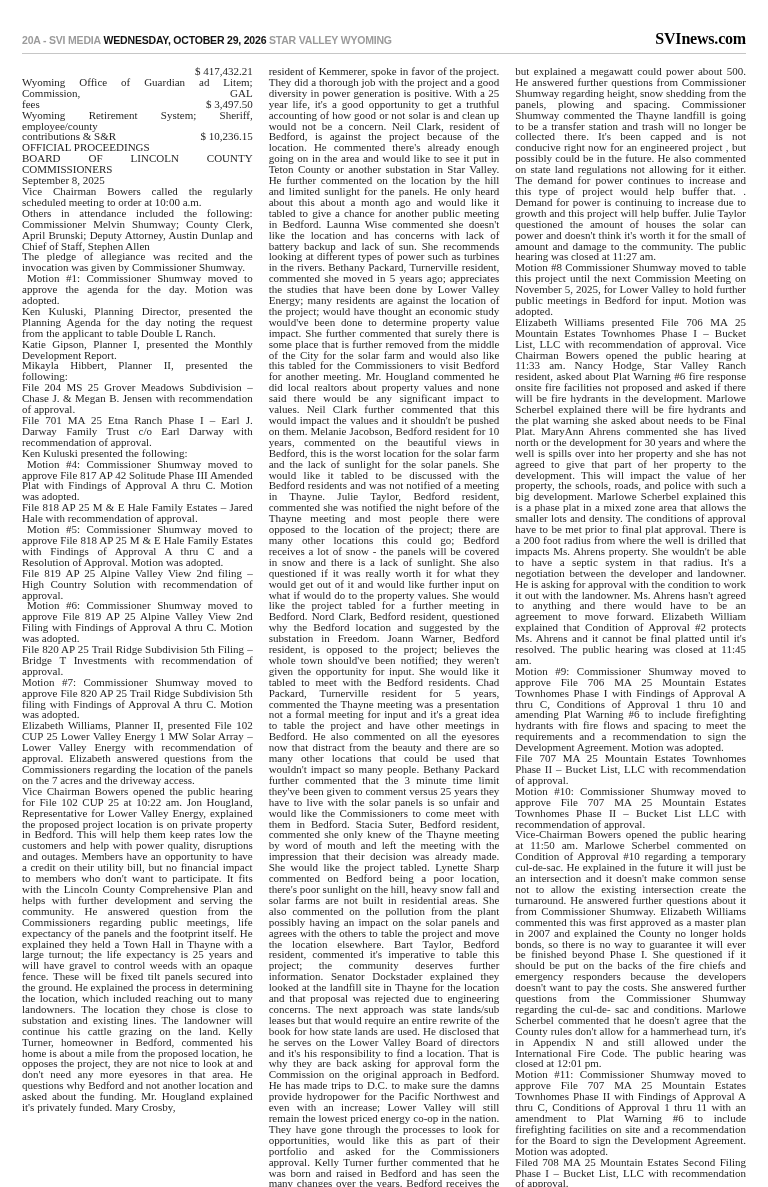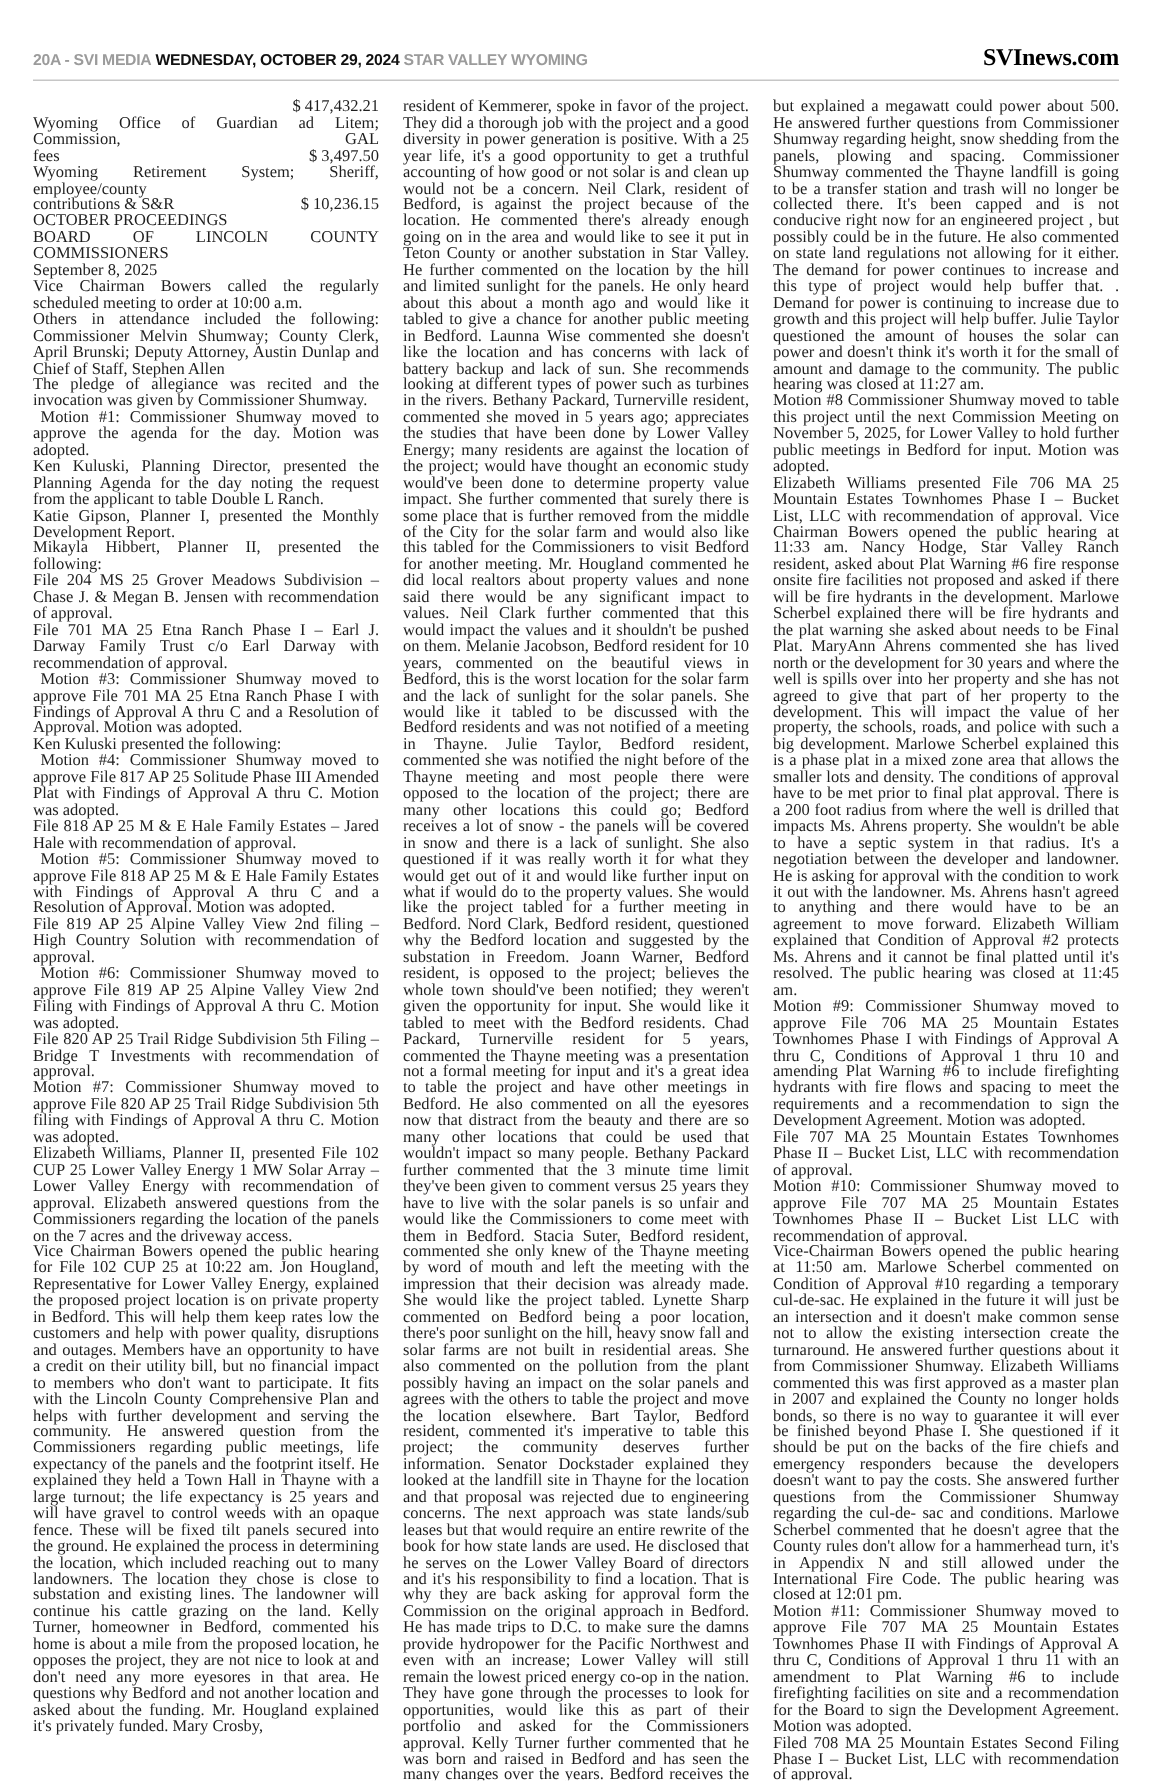--- a/index.html
+++ b/index.html
@@ -42,54 +42,53 @@
   .ledger{display:flex;justify-content:space-between;}
   .ledger .amt-val{white-space:nowrap;}
 </style>
 </head>
 <body>
 
 <div class="page">
   <div class="masthead">
     <div>
       <span class="muted">20A - SVI MEDIA</span>
-      <span class="date">WEDNESDAY, OCTOBER 29, 2024</span>
+      <span class="date">WEDNESDAY, OCTOBER 29, 2026</span>
       <span class="muted">STAR VALLEY WYOMING</span>
     </div>
     <div class="site">SVInews.com</div>
   </div>
   <div class="rule"></div>
   <div class="columns">
       <div class="col">
         <p class="amount-only">$ 417,432.21</p>
         <p class="force-just">Wyoming Office of Guardian ad Litem; Commission, GAL</p>
         <p class="ledger">
           <span>fees</span>
           <span class="amt-val">$ 3,497.50</span>
         </p>
         <p class="force-just">Wyoming Retirement System; Sheriff, employee/county</p>
         <p class="ledger">
           <span>contributions &amp; S&amp;R</span>
           <span class="amt-val">$ 10,236.15</span>
         </p>
-        <p>OCTOBER PROCEEDINGS</p>
+        <p>OFFICIAL PROCEEDINGS</p>
         <p>BOARD OF LINCOLN COUNTY COMMISSIONERS</p>
         <p>September 8, 2025</p>
         <p>Vice Chairman Bowers called the regularly scheduled meeting to order at 10:00 a.m.</p>
         <p>Others in attendance included the following: Commissioner Melvin Shumway; County Clerk, April Brunski; Deputy Attorney, Austin Dunlap and Chief of Staff, Stephen Allen</p>
         <p>The pledge of allegiance was recited and the invocation was given by Commissioner Shumway.</p>
         <p class="indent">Motion #1: Commissioner Shumway moved to approve the agenda for the day. Motion was adopted.</p>
         <p>Ken Kuluski, Planning Director, presented the Planning Agenda for the day noting the request from the applicant to table Double L Ranch.</p>
         <p>Katie Gipson, Planner I, presented the Monthly Development Report.</p>
         <p>Mikayla Hibbert, Planner II, presented the following:</p>
         <p>File 204 MS 25 Grover Meadows Subdivision – Chase J. &amp; Megan B. Jensen with recommendation of approval.</p>
         <p>File 701 MA 25 Etna Ranch Phase I – Earl J. Darway Family Trust c/o Earl Darway with recommendation of approval.</p>
-        <p class="indent">Motion #3: Commissioner Shumway moved to approve File 701 MA 25 Etna Ranch Phase I with Findings of Approval A thru C and a Resolution of Approval. Motion was adopted.</p>
         <p>Ken Kuluski presented the following:</p>
-        <p class="indent">Motion #4: Commissioner Shumway moved to approve File 817 AP 25 Solitude Phase III Amended Plat with Findings of Approval A thru C. Motion was adopted.</p>
+        <p class="indent">Motion #4: Commissioner Shumway moved to approve File 817 AP 42 Solitude Phase III Amended Plat with Findings of Approval A thru C. Motion was adopted.</p>
         <p>File 818 AP 25 M &amp; E Hale Family Estates – Jared Hale with recommendation of approval.</p>
         <p class="indent">Motion #5: Commissioner Shumway moved to approve File 818 AP 25 M &amp; E Hale Family Estates with Findings of Approval A thru C and a Resolution of Approval. Motion was adopted.</p>
         <p>File 819 AP 25 Alpine Valley View 2nd filing – High Country Solution with recommendation of approval.</p>
         <p class="indent">Motion #6: Commissioner Shumway moved to approve File 819 AP 25 Alpine Valley View 2nd Filing with Findings of Approval A thru C. Motion was adopted.</p>
         <p>File 820 AP 25 Trail Ridge Subdivision 5th Filing – Bridge T Investments with recommendation of approval.</p>
         <p>Motion #7: Commissioner Shumway moved to approve File 820 AP 25 Trail Ridge Subdivision 5th filing with Findings of Approval A thru C. Motion was adopted.</p>
         <p>Elizabeth Williams, Planner II, presented File 102 CUP 25 Lower Valley Energy 1 MW Solar Array – Lower Valley Energy with recommendation of approval. Elizabeth answered questions from the Commissioners regarding the location of the panels on the 7 acres and the driveway access.</p>
         <p>Vice Chairman Bowers opened the public hearing for File 102 CUP 25 at 10:22 am. Jon Hougland, Representative for Lower Valley Energy, explained the proposed project location is on private property in Bedford. This will help them keep rates low the customers and help with power quality, disruptions and outages. Members have an opportunity to have a credit on their utility bill, but no financial impact to members who don't want to participate. It fits with the Lincoln County Comprehensive Plan and helps with further development and serving the community. He answered question from the Commissioners regarding public meetings, life expectancy of the panels and the footprint itself. He explained they held a Town Hall in Thayne with a large turnout; the life expectancy is 25 years and will have gravel to control weeds with an opaque fence. These will be fixed tilt panels secured into the ground. He explained the process in determining the location, which included reaching out to many landowners. The location they chose is close to substation and existing lines. The landowner will continue his cattle grazing on the land. Kelly Turner, homeowner in Bedford, commented his home is about a mile from the proposed location, he opposes the project, they are not nice to look at and don't need any more eyesores in that area. He questions why Bedford and not another location and asked about the funding. Mr. Hougland explained it's privately funded. Mary Crosby,</p>
       </div>
       <div class="col">

